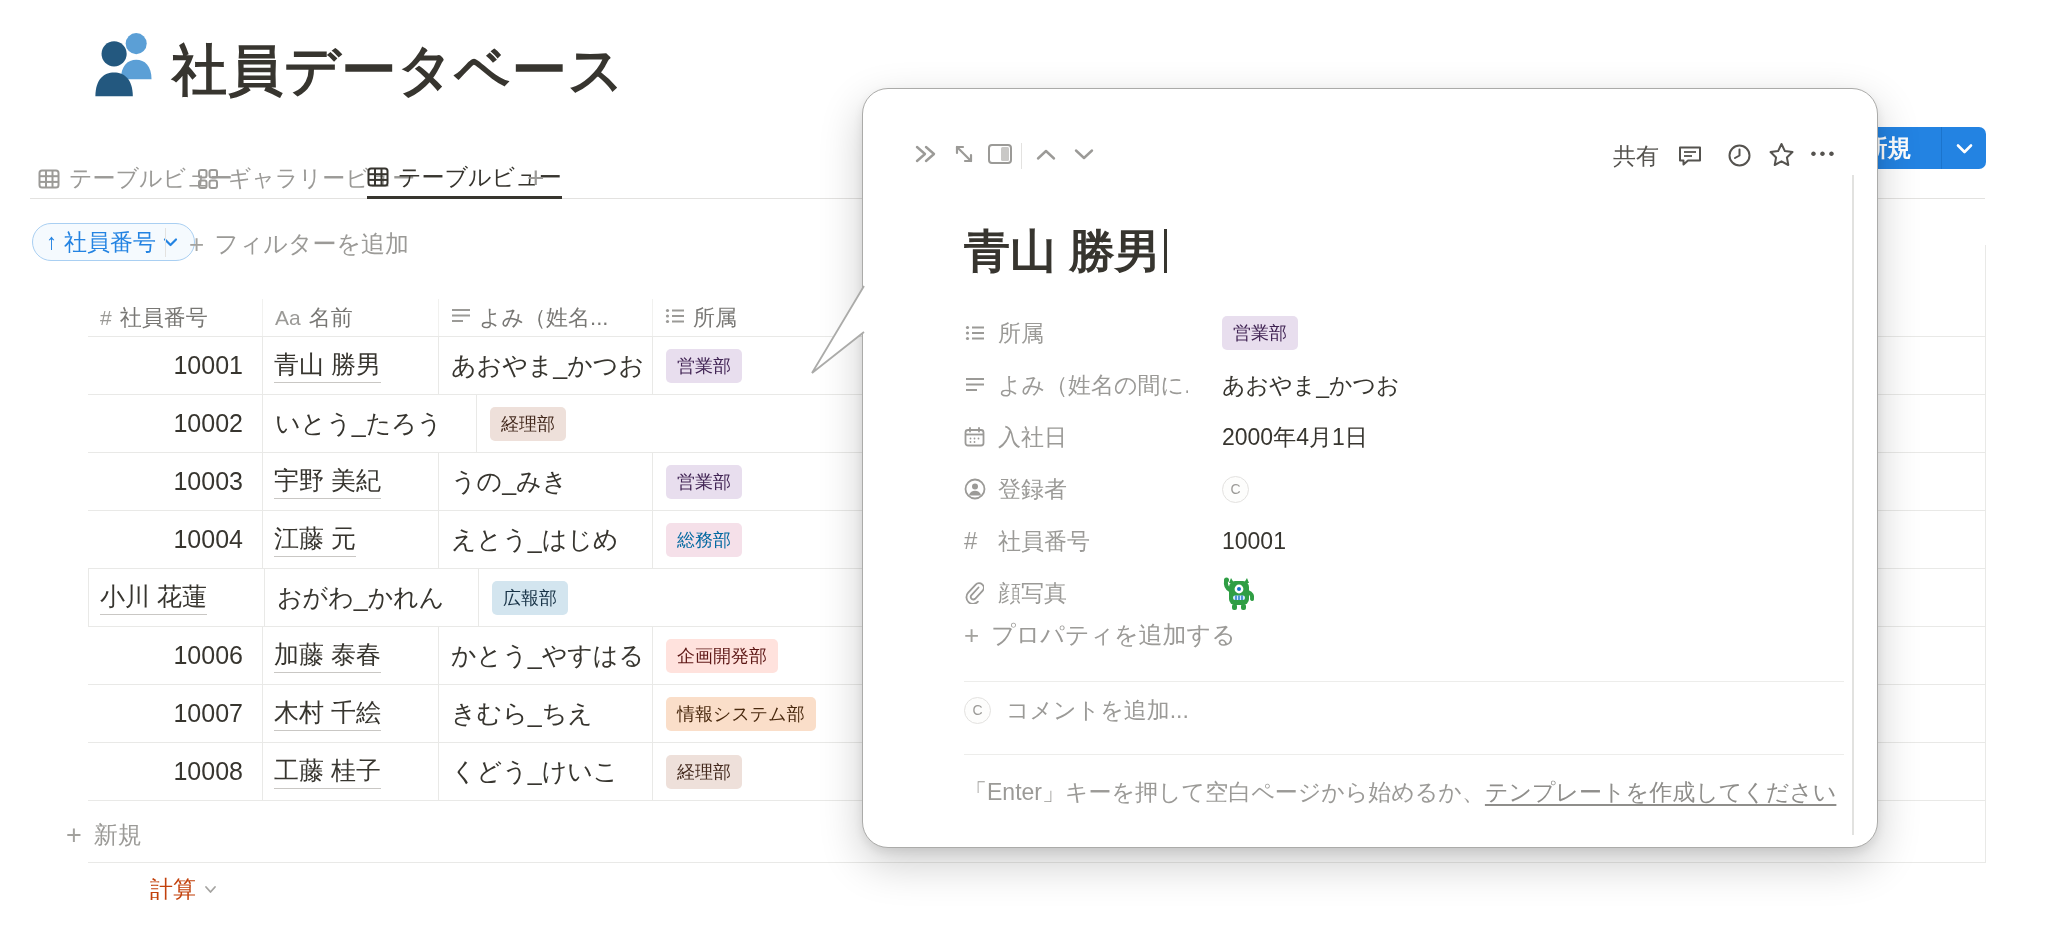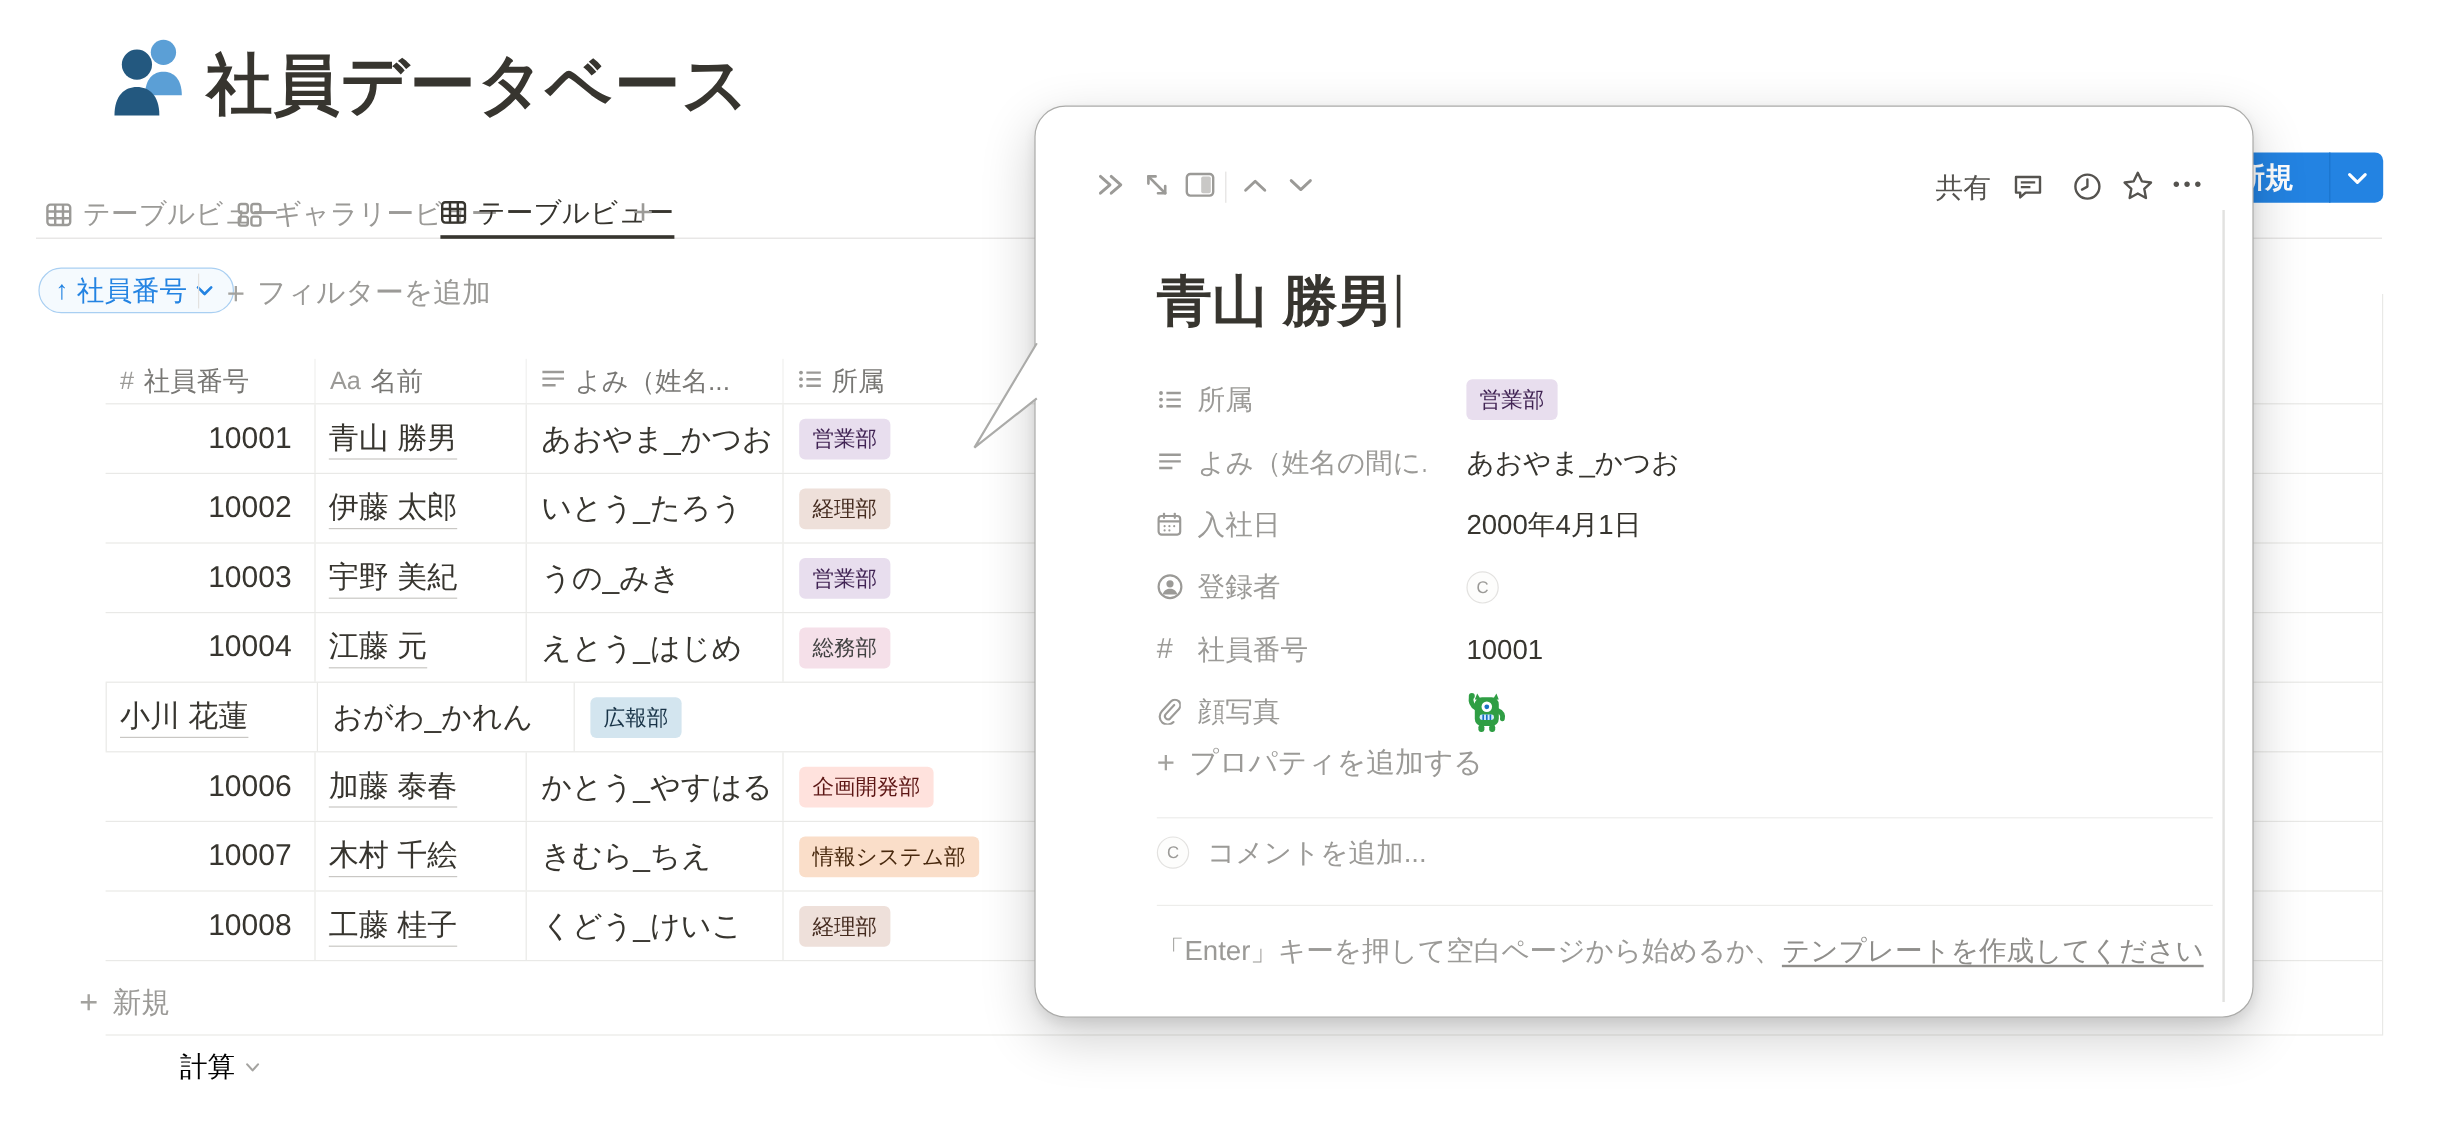--- a/index.html
+++ b/index.html
@@ -45,21 +45,21 @@
   .t-row .c1 { width:174px; justify-content:flex-end; padding-right:19px; color:#37352F; }
   .t-row .c2 { width:176px; padding-left:11px; border-left:1px solid #E9E9E7; }
   .t-row .c2 span { border-bottom:1.5px solid #C9C7C4; padding-bottom:1px; }
   .t-row .c3 { width:214px; padding-left:12px; border-left:1px solid #E9E9E7; }
   .t-row .c4 { flex:1; padding-left:13px; border-left:1px solid #E9E9E7; }
   .tag { display:inline-block; height:34px; line-height:34px; padding:0 11px; border-radius:5px; font-size:18px; white-space:nowrap; }
   .tbl-right-edge { position:absolute; left:1985px; top:245px; width:1px; height:618px; background:#E9E9E7; }
   .row-new { position:absolute; left:66px; top:812px; height:46px; display:flex; align-items:center; gap:12px; color:#9B9A97; font-size:24px; }
   .row-new .plus { font-size:27px; color:#A3A29E; }
   .tbl-bottom-div { position:absolute; left:88px; top:862px; width:1897px; height:1px; background:#E9E9E7; }
-  .calc-row { position:absolute; left:150px; top:874px; display:flex; align-items:center; gap:8px; color:#000000; font-size:23px; }
+  .calc-row { position:absolute; left:150px; top:874px; display:flex; align-items:center; gap:8px; color:#c2410c; font-size:23px; }
 
   
   .modal { position:absolute; left:862px; top:88px; width:1016px; height:760px; background:#fff; border:1.5px solid #ABABA9; border-radius:26px; z-index:10; box-shadow:0 16px 44px rgba(0,0,0,0.20), 0 4px 10px rgba(0,0,0,0.08); }
   .tail { position:absolute; left:798px; top:278px; z-index:11; }
   .m-toolbar { position:absolute; left:0; top:50px; width:100%; height:36px; }
   .m-ic { position:absolute; display:flex; align-items:center; justify-content:center; width:30px; height:30px; color:#9B9A97; }
   .m-ic svg { display:block; }
   .m-vdiv { position:absolute; left:158px; top:4px; width:1px; height:26px; background:#E3E2E0; }
   .m-share { position:absolute; left:750px; top:2px; font-size:23px; color:#55534F; }
   .m-title { position:absolute; left:101px; top:132px; font-size:46px; font-weight:700; color:#37352F; }
@@ -193,23 +193,20 @@
         <div class="cell c2">
           <span>青山 勝男</span>
         </div>
         <div class="cell c3">あおやま_かつお</div>
         <div class="cell c4">
           <span class="tag" style="background:#E8DEEE;color:#412454">営業部</span>
         </div>
       </div>
       <div class="t-row">
         <div class="cell c1">10002</div>
-        <div class="cell c2">
-          <span>伊藤 太郎</span>
-        </div>
         <div class="cell c3">いとう_たろう</div>
         <div class="cell c4">
           <span class="tag" style="background:#EEE0DA;color:#442A1E">経理部</span>
         </div>
       </div>
       <div class="t-row">
         <div class="cell c1">10003</div>
         <div class="cell c2">
           <span>宇野 美紀</span>
         </div>
@@ -218,21 +215,21 @@
           <span class="tag" style="background:#E8DEEE;color:#412454">営業部</span>
         </div>
       </div>
       <div class="t-row">
         <div class="cell c1">10004</div>
         <div class="cell c2">
           <span>江藤 元</span>
         </div>
         <div class="cell c3">えとう_はじめ</div>
         <div class="cell c4">
-          <span class="tag" style="background:#F5E0E9;color:#404040">総務部</span>
+          <span class="tag" style="background:#F5E0E9;color:#0369a1">総務部</span>
         </div>
       </div>
       <div class="t-row">
         <div class="cell c2">
           <span>小川 花蓮</span>
         </div>
         <div class="cell c3">おがわ_かれん</div>
         <div class="cell c4">
           <span class="tag" style="background:#D3E5EF;color:#183347">広報部</span>
         </div>

